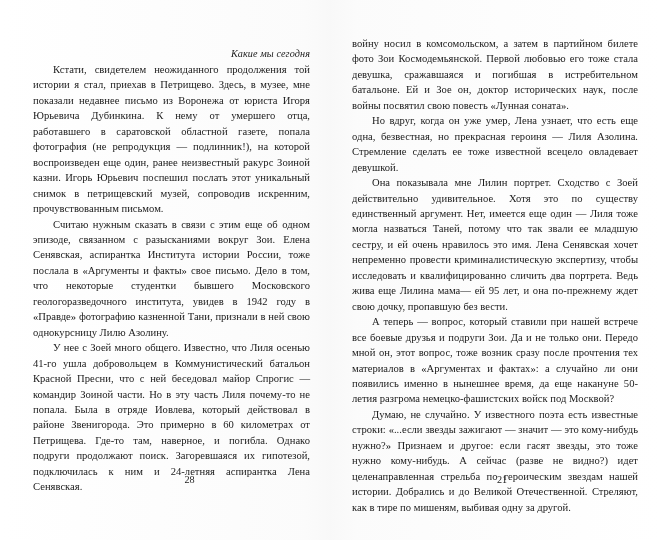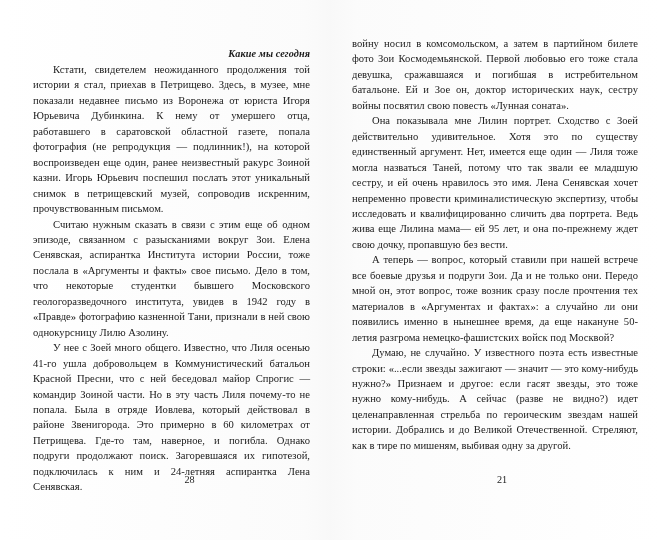--- a/index.html
+++ b/index.html
@@ -44,21 +44,21 @@
     bottom: 0;
   }
   .page-left .text-col  { left: 33px;  width: 277px; }
   .page-right .text-col { left: 21px;  width: 286px; }
 
   .running-head {
     position: absolute;
     top: 48px;
     right: 0;
     font-style: italic;
-    font-weight: bold;
+    font-weight: normal;
     font-size: 10.2px;
     letter-spacing: 0.1px;
     white-space: nowrap;
   }
 
   .body-text {
     position: absolute;
     left: 0;
     right: 0;
     font-size: 10.6px;
@@ -113,21 +113,22 @@
       </div>
 
       <div class="folio">28</div>
     </div>
   </div>
 
   <div class="page page-right">
     <div class="text-col">
 
       <div class="body-text">
-        <p class="cont">войну носил в комсомольском, а затем в партийном билете фото Зои Космодемьянской. Первой любовью его тоже стала девушка, сражавшаяся и погибшая в истребительном батальоне. Ей и Зое он, доктор исторических наук, сестру войны посвятил свою повесть «Лунная соната».</p>
+        <p class="cont">войну носил в комсомольском, а затем в партийном билете фото Зои Космодемьянской. Первой любовью его тоже стала девушка, сражавшаяся и погибшая в истребительном батальоне. Ей и Зое он, доктор исторических наук, после войны посвятил свою повесть «Лунная соната».</p>
+        <p>Но вдруг, когда он уже умер, Лена узнает, что есть еще одна, безвестная, но прекрасная героиня — Лиля Азолина. Стремление сделать ее тоже известной всецело овладевает девушкой.</p>
         <p>Она показывала мне Лилин портрет. Сходство с Зоей действительно удивительное. Хотя это по существу единственный аргумент. Нет, имеется еще один — Лиля тоже могла назваться Таней, потому что так звали ее младшую сестру, и ей очень нравилось это имя. Лена Сенявская хочет непременно провести криминалистическую экспертизу, чтобы исследовать и квалифицированно сличить два портрета. Ведь жива еще Лилина мама— ей 95 лет, и она по-прежнему ждет свою дочку, пропавшую без вести.</p>
         <p>А теперь — вопрос, который ставили при нашей встрече все боевые друзья и подруги Зои. Да и не только они. Передо мной он, этот вопрос, тоже возник сразу после прочтения тех материалов в «Аргументах и фактах»: а случайно ли они появились именно в нынешнее время, да еще накануне 50-летия разгрома немецко-фашистских войск под Москвой?</p>
         <p>Думаю, не случайно. У известного поэта есть известные строки: «...если звезды зажигают — значит — это кому-нибудь нужно?» Признаем и другое: если гасят звезды, это тоже нужно кому-нибудь. А сейчас (разве не видно?) идет целенаправленная стрельба по героическим звездам нашей истории. Добрались и до Великой Отечественной. Стреляют, как в тире по мишеням, выбивая одну за другой.</p>
       </div>
 
       <div class="folio">21</div>
     </div>
   </div>
 
 </div>

